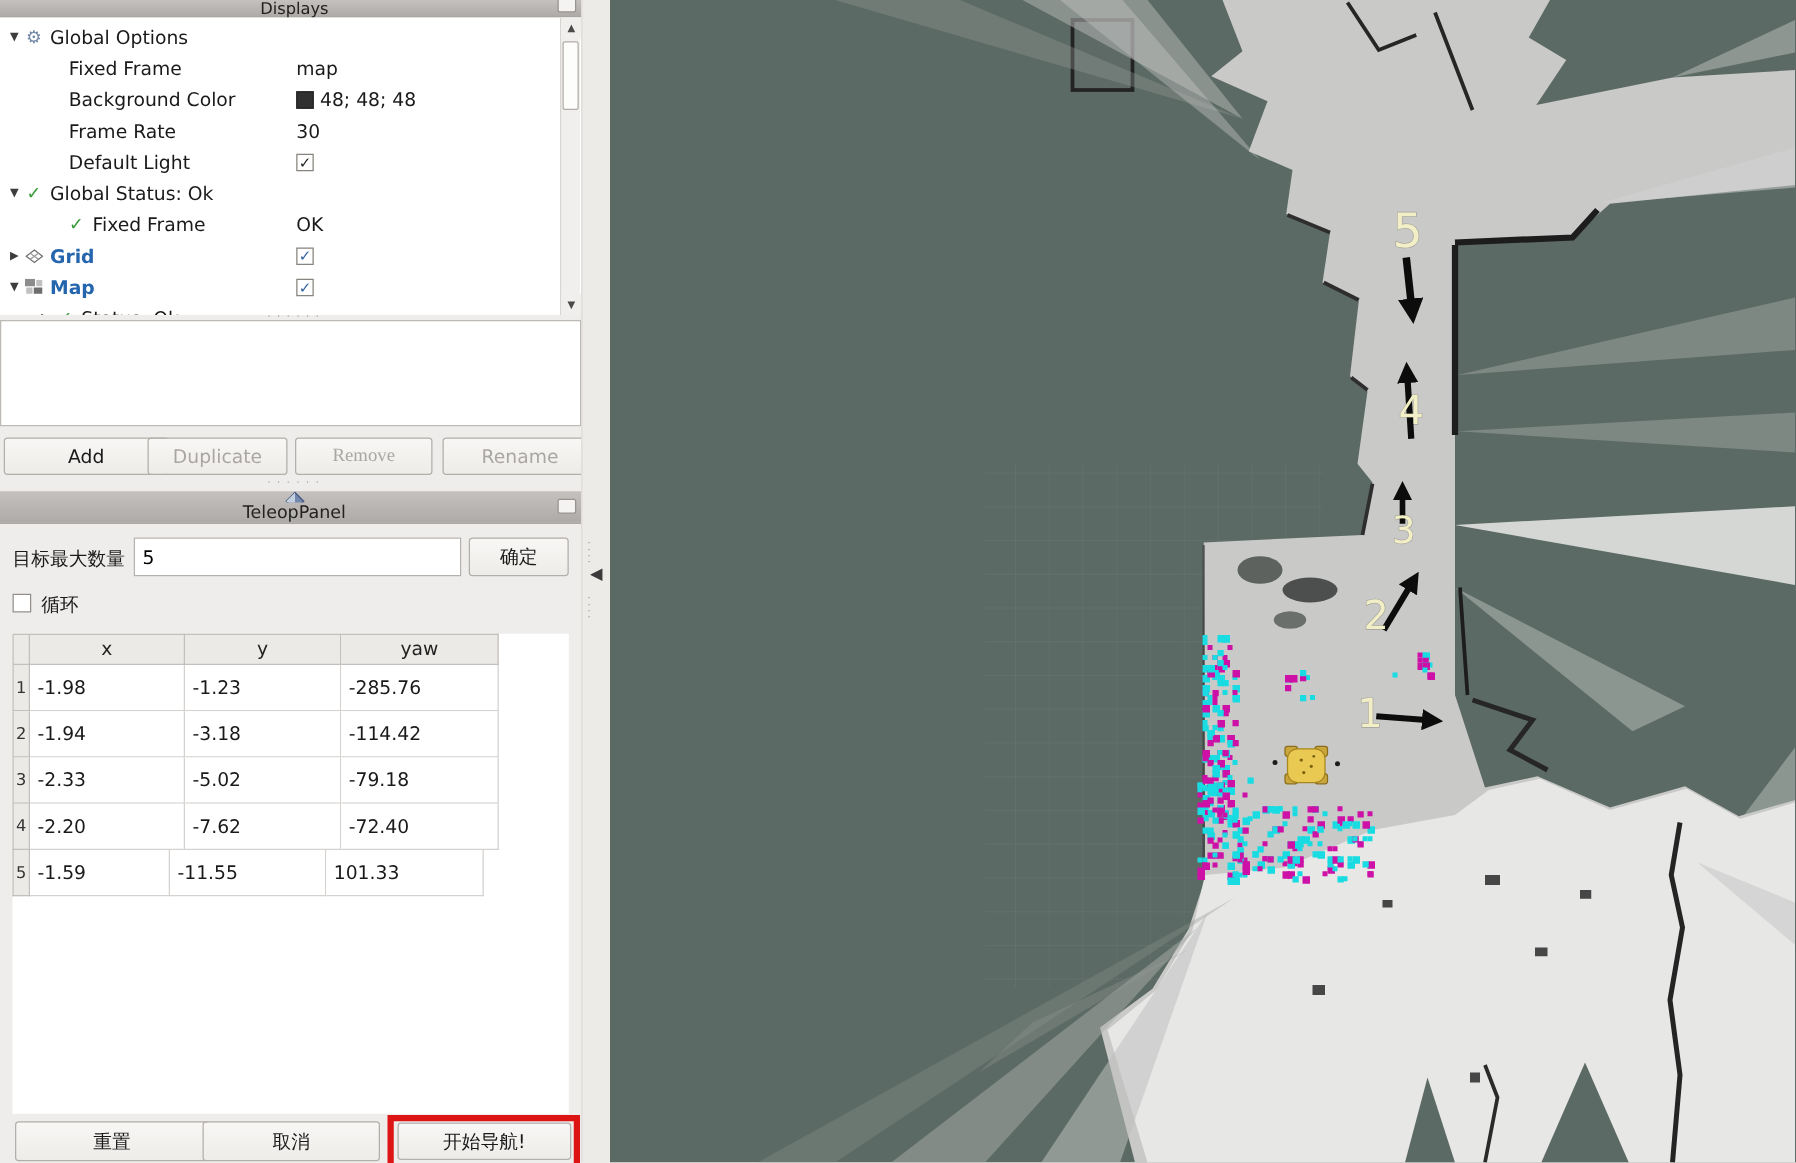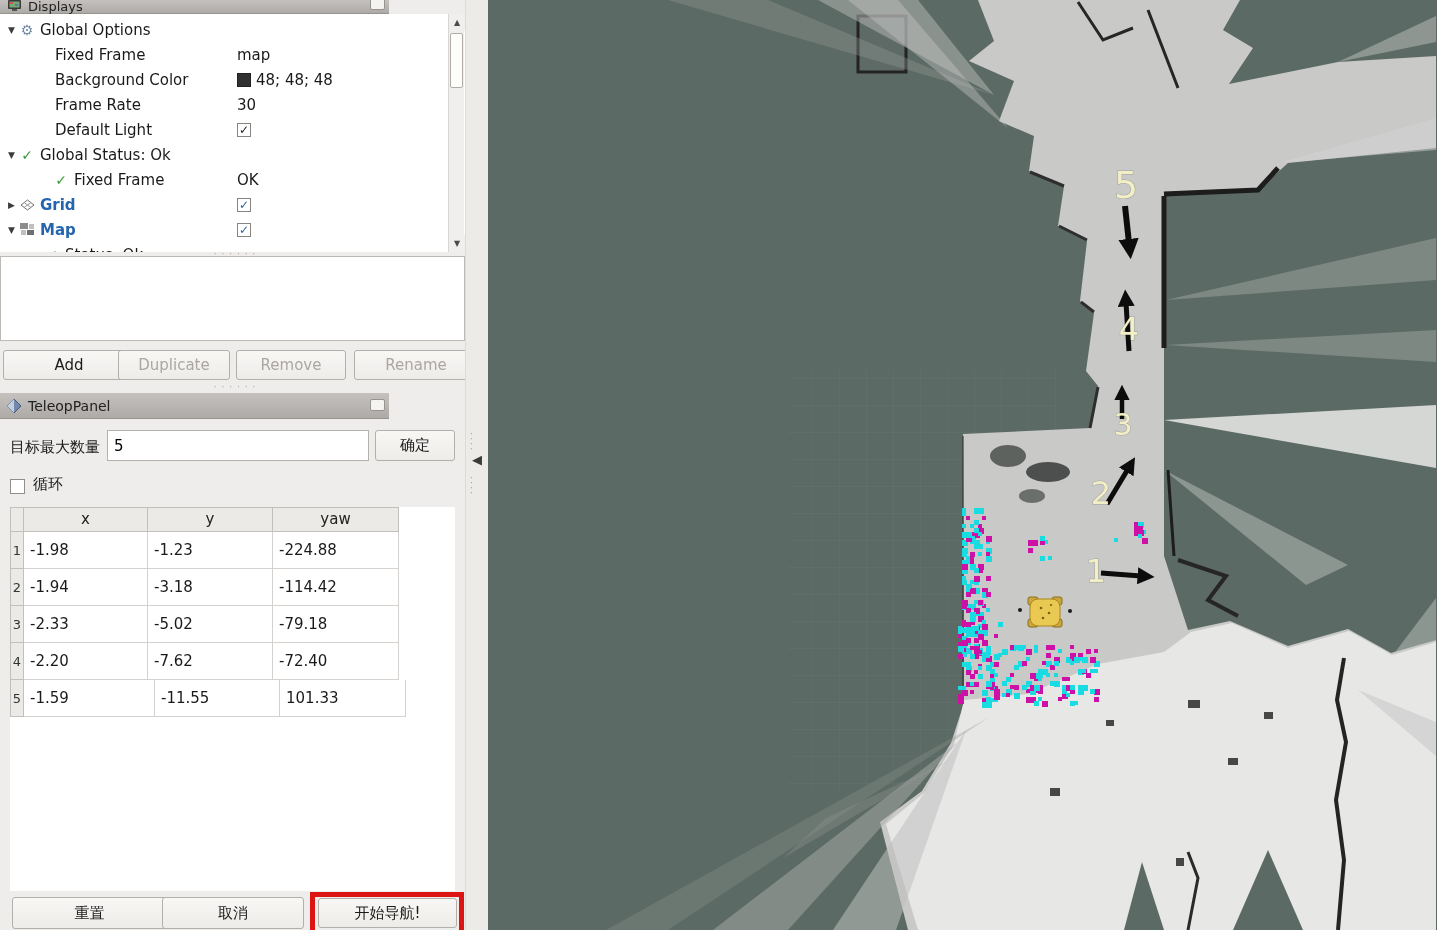--- a/index.html
+++ b/index.html
@@ -2,22 +2,22 @@
 <html><head>
 <meta charset="utf-8">
 <style>
   * { margin:0; padding:0; box-sizing:border-box; }
   html,body { width:1437px; height:930px; overflow:hidden; background:#efedeb;
     font-family:"DejaVu Sans","Liberation Sans",sans-serif; color:#1a1a1a; }
 
   
   #left-col { position:absolute; left:0; top:0; width:465px; height:930px; background:#efedeb; }
 
-  .panel-titlebar { position:absolute; left:0; width:389px; background:linear-gradient(#c4c1be,#adaaa7);
-    border-bottom:1px solid #96938f; display:flex; align-items:center; }
+  .panel-titlebar { position:absolute; left:0; width:465px; background:linear-gradient(#c4c1be,#adaaa7);
+    border-bottom:1px solid #96938f; display:flex; align-items:center;flex-direction:column; }
   .panel-titlebar .ptext { font-size:14px; color:#222; margin-left:6px; }
   .float-btn { position:absolute; right:4px; width:15px; height:12px; background:#f5f3f1;
     border:1px solid #97938f; border-radius:2px; }
 
   #displays-titlebar { top:0; height:14px; }
   #displays-titlebar .ptext { font-size:13px; }
   #teleop-titlebar { top:393px; height:26px; }
 
   
   #tree { position:absolute; left:0; top:14px; width:465px; height:238px; background:#fff; overflow:hidden; }
@@ -49,21 +49,21 @@
 
   .qbtn { position:absolute; height:30px; background:linear-gradient(#f9f7f5,#eeece9); border:1px solid #b3afaa;
     border-radius:3px; font-size:15px; color:#1a1a1a; text-align:center; display:flex; align-items:center; justify-content:center; }
   .qbtn.disabled { color:#aaa7a3;text-align:center; }
 
   
   #teleop-label { position:absolute; left:10px; top:438px; font-size:15px; }
   #max-goals-input { position:absolute; left:107px; top:430px; width:262px; height:31px; background:#fff;
     border:1px solid #b5b1ad; font-size:15px; padding-left:6px; font-family:inherit; }
   #confirm-btn { left:375px; top:430px; width:80px; height:31px; }
-  #loop-row { position:absolute; left:10px; top:475px; display:flex; align-items:flex-end; }
+  #loop-row { position:absolute; left:10px; top:475px; display:flex; align-items:flex-start; }
   #loop-checkbox { width:15px; height:15px; background:#fff; border:1px solid #918d88; }
   #loop-label { font-size:15px; margin-left:8px; }
 
   
   #wp-table { position:absolute; left:10px; top:507px; width:445px; height:384px; background:#fff; }
   .th-row { position:absolute; top:0; height:25px; display:flex; }
   .th-cell { background:#eceae7; border:1px solid #c2bfbc; border-left:none; font-size:15px; text-align:center;
     line-height:23px; color:#222; }
   .th-cell:first-child { border-left:1px solid #c2bfbc; }
   .tb-row { position:absolute; left:0; display:flex; height:37px; }
@@ -192,21 +192,21 @@
       <div class="sb-btn" style="bottom:0">▼</div>
     </div>
   </div>
 
   <div class="splitter-dots" style="top:251px">· · · · · ·</div>
 
   <div id="desc-box"></div>
 
   <div class="qbtn" style="left:3px; top:350px; width:132px;text-align:right;">Add</div>
   <div class="qbtn disabled" style="left:118px; top:350px; width:112px;">Duplicate</div>
-  <div class="qbtn disabled" style="left:236px; top:350px; width:110px;">Remove</div>
+  <div class="qbtn disabled" style="left:236px; top:350px; width:110px;font-family:Liberation Serif, serif;">Remove</div>
   <div class="qbtn disabled" style="left:354px; top:350px; width:124px;">Rename</div>
 
   <div class="splitter-dots" style="top:384px">· · · · · ·</div>
 
   <div id="teleop-titlebar" class="panel-titlebar">
     <svg width="16" height="16" style="margin-left:6px">
       <path d="M8,1 L15,8 L8,15 L1,8 Z" fill="#7487ad" stroke="#45577d"></path>
       <path d="M8,1 L1,8 L8,15 Z" fill="#c3cede"></path>
     </svg>
     <span class="ptext">TeleopPanel</span>
@@ -226,21 +226,21 @@
     <div class="th-row">
       <div class="th-cell" style="width:14px"></div>
       <div class="th-cell" style="width:124px">x</div>
       <div class="th-cell" style="width:125px">y</div>
       <div class="th-cell" style="width:126px">yaw</div>
     </div>
     <div class="tb-row" style="top:25px">
       <div class="num-cell">1</div>
       <div class="d-cell" style="width:124px">-1.98</div>
       <div class="d-cell" style="width:125px">-1.23</div>
-      <div class="d-cell" style="width:126px">-224.88</div>
+      <div class="d-cell" style="width:126px">-285.76</div>
     </div>
     <div class="tb-row" style="top:62px">
       <div class="num-cell">2</div>
       <div class="d-cell" style="width:124px">-1.94</div>
       <div class="d-cell" style="width:125px">-3.18</div>
       <div class="d-cell" style="width:126px">-114.42</div>
     </div>
     <div class="tb-row" style="top:99px">
       <div class="num-cell">3</div>
       <div class="d-cell" style="width:124px">-2.33</div>
@@ -248,21 +248,21 @@
       <div class="d-cell" style="width:126px">-79.18</div>
     </div>
     <div class="tb-row" style="top:136px">
       <div class="num-cell">4</div>
       <div class="d-cell" style="width:124px">-2.20</div>
       <div class="d-cell" style="width:125px">-7.62</div>
       <div class="d-cell" style="width:126px">-72.40</div>
     </div>
     <div class="tb-row" style="top:173px">
       <div class="num-cell">5</div>
-      <div class="d-cell" style="width:131px">-1.59</div>
+      <div class="d-cell" style="width:112px">-1.59</div>
       <div class="d-cell" style="width:125px">-11.55</div>
       <div class="d-cell" style="width:126px">101.33</div>
     </div>
   </div>
 
   <div class="qbtn" id="reset-btn">重置</div>
   <div class="qbtn" id="cancel-btn">取消</div>
   <div id="start-highlight" style="border-color: rgb(221, 20, 20);"></div>
   <div class="qbtn" id="start-btn">开始导航!</div>
 </div>

